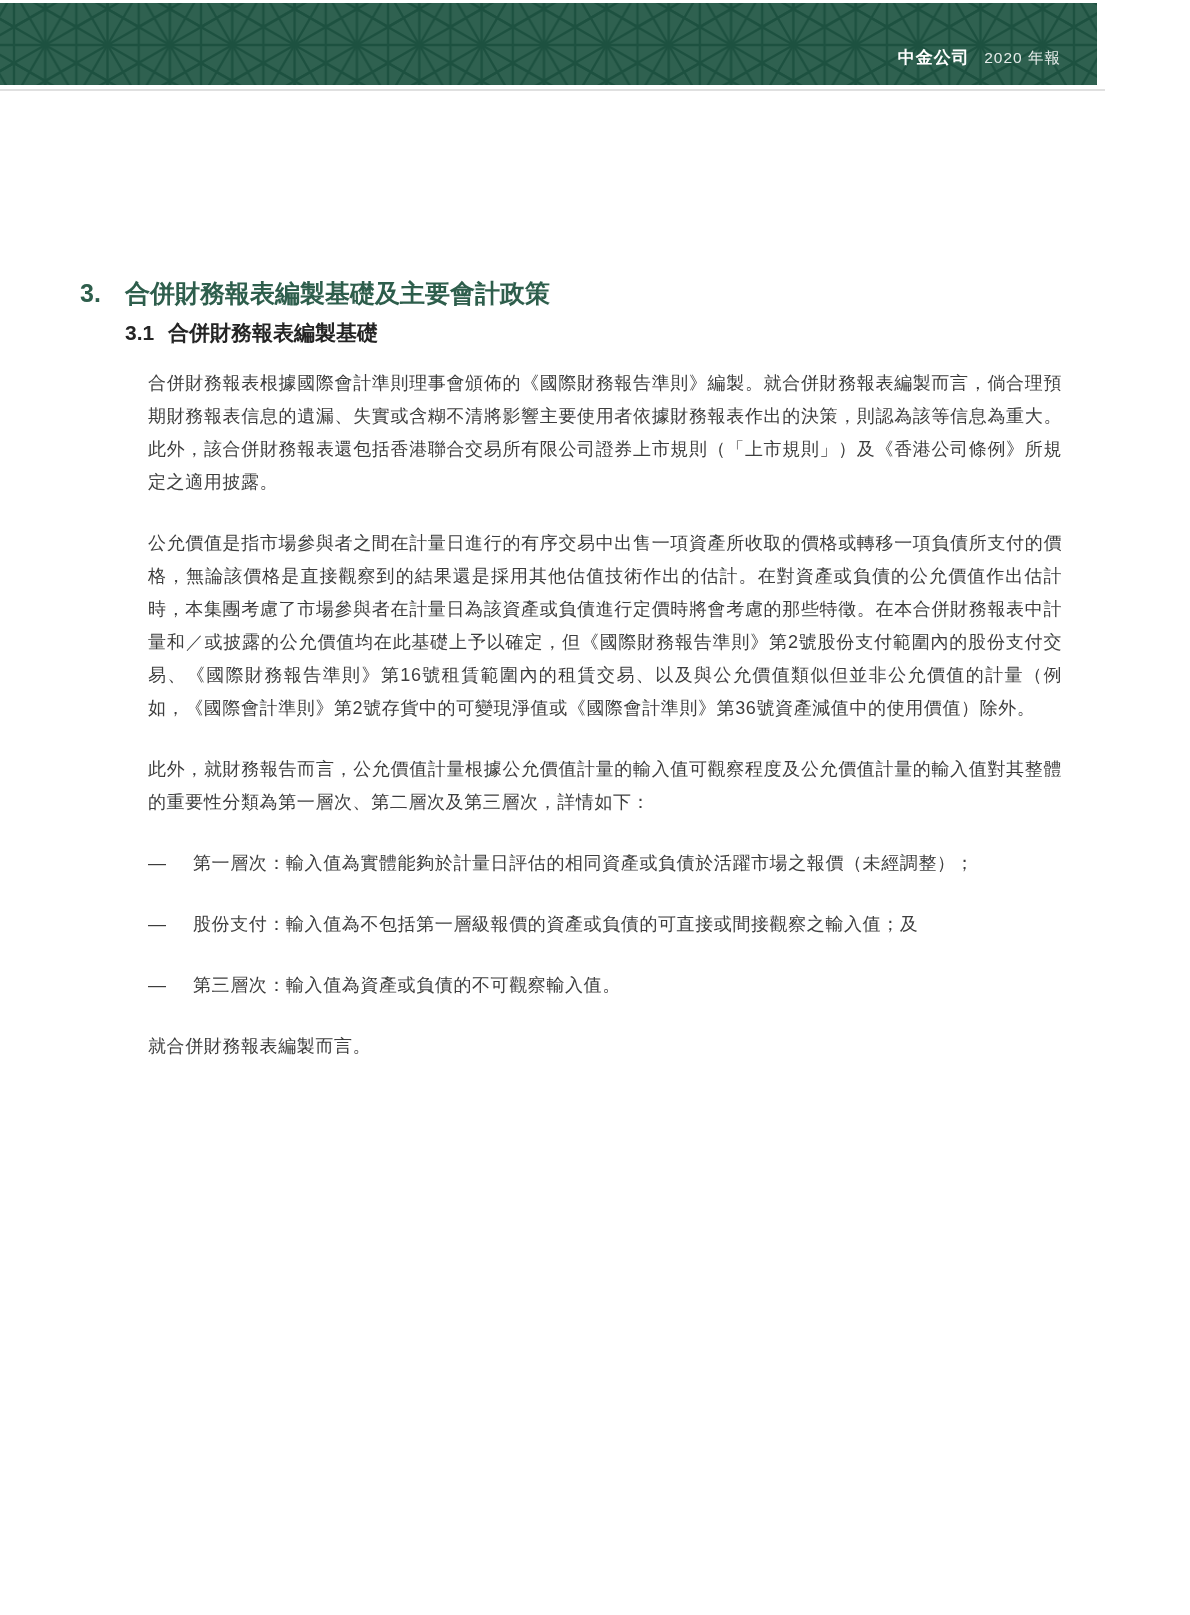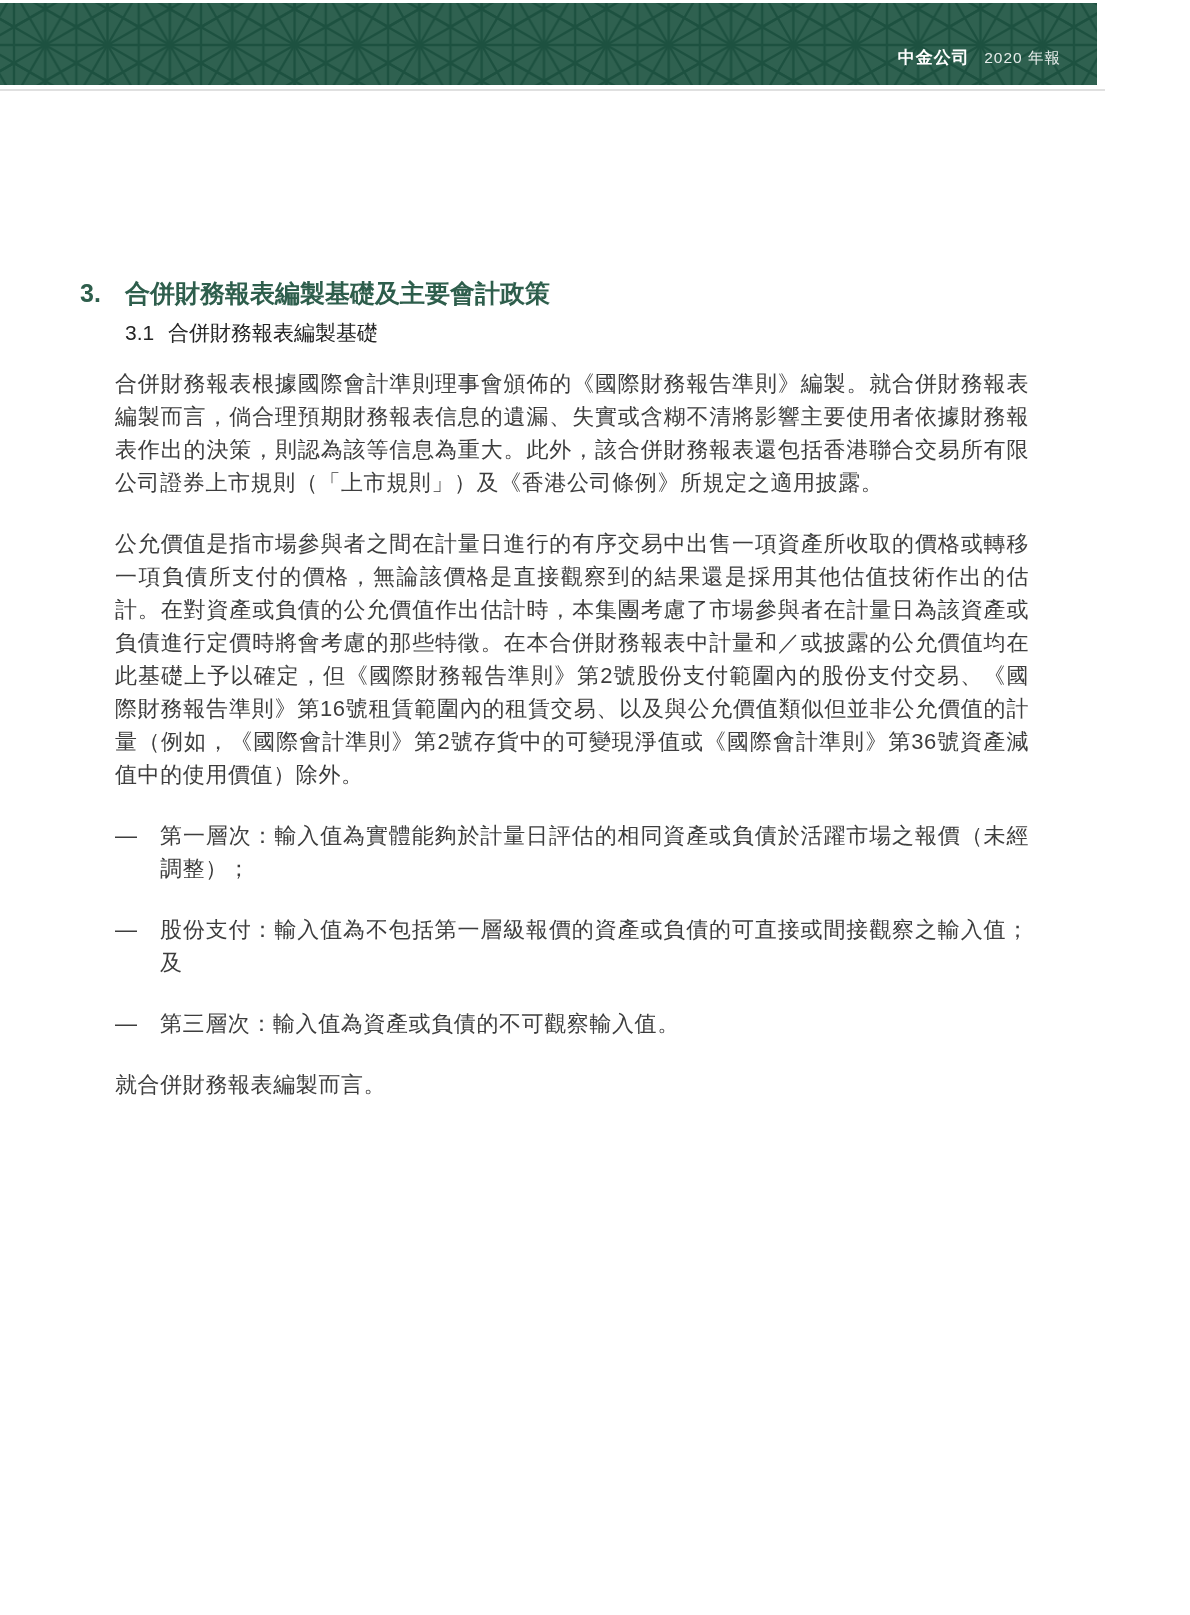--- a/index.html
+++ b/index.html
@@ -65,31 +65,31 @@
     font-weight: 700;
     line-height: 34px;
   }
   h1 .h1-num { width: 45px; flex: none; }
   h2 {
     display: flex;
     margin-left: 45px;
     margin-top: 8px;
     color: #242424;
     font-size: 21px;
-    font-weight: 400;
+    font-weight: 700;
     line-height: 30px;
   }
   h2 .h2-num { width: 43px; flex: none; }
 
   .text-col {
-    margin-left: 35px;
+    margin-left: 68px;
     margin-top: 19px;
     width: 914px;
     color: #3d3d3d;
-    font-size: 22px;
+    font-size: 18px;
     line-height: 33px;
     letter-spacing: 0.6px;
   }
   .text-col p {
     text-align: justify;
     margin-bottom: 28px;
   }
   .em { }
 
   .list-item {
@@ -151,20 +151,21 @@
 
     <div class="text-col">
 
       <p>合併財務報表根據國際會計準則理事會頒佈的《國際財務報告準則》編製。就合併財務報表編製而言，倘合理預期財務報表信息的遺漏、失實或含糊不清將影響主要使用者依據財務報表作出的決策，則認為該等信息為重大。此外，該合併財務報表還包括香港聯合交易所有限公司證券上市規則（「上市規則」）及《香港公司條例》所規定之適用披露。</p>
 
 
 
       <p><span>公允價值是指市場參與者之間在計量日進行的有序交易中出售一項資產所收取的價格或轉移一項負債所支付的價格，無論該價格是直接觀察到的結果還是採用其他估值技術作出的估計。在對資產或負債的公允價值作出估計時，本集團考慮了市場參與者在計量日為該資產或負債進行定價時將會考慮的那些特徵。在本合併財務報表中計量和／或披露的公允價值均在此基礎上予以確定，但《國際財務報告準則》第2號</span><span class="em">股份支付</span><span>範圍內的股份支付交易、《國際財務報告準則》第16號</span><span class="em">租賃</span><span>範圍內的租賃交易、以及與公允價值類似但並非公允價值的計量（例如，《國際會計準則》第2號</span><span class="em">存貨</span><span>中的可變現淨值或《國際會計準則》第36號</span><span class="em">資產減值</span><span>中的使用價值）除外。</span></p>
 
 
+      <p>此外，就財務報告而言，公允價值計量根據公允價值計量的輸入值可觀察程度及公允價值計量的輸入值對其整體的重要性分類為第一層次、第二層次及第三層次，詳情如下：</p>
 
       <div class="list-item">
         <span class="dash">—</span>
         <span class="li-text">第一層次：輸入值為實體能夠於計量日評估的相同資產或負債於活躍市場之報價（未經調整）；</span>
       </div>
 
       <div class="list-item">
         <span class="dash">—</span>
         <span class="li-text">股份支付：輸入值為不包括第一層級報價的資產或負債的可直接或間接觀察之輸入值；及</span>
       </div>

